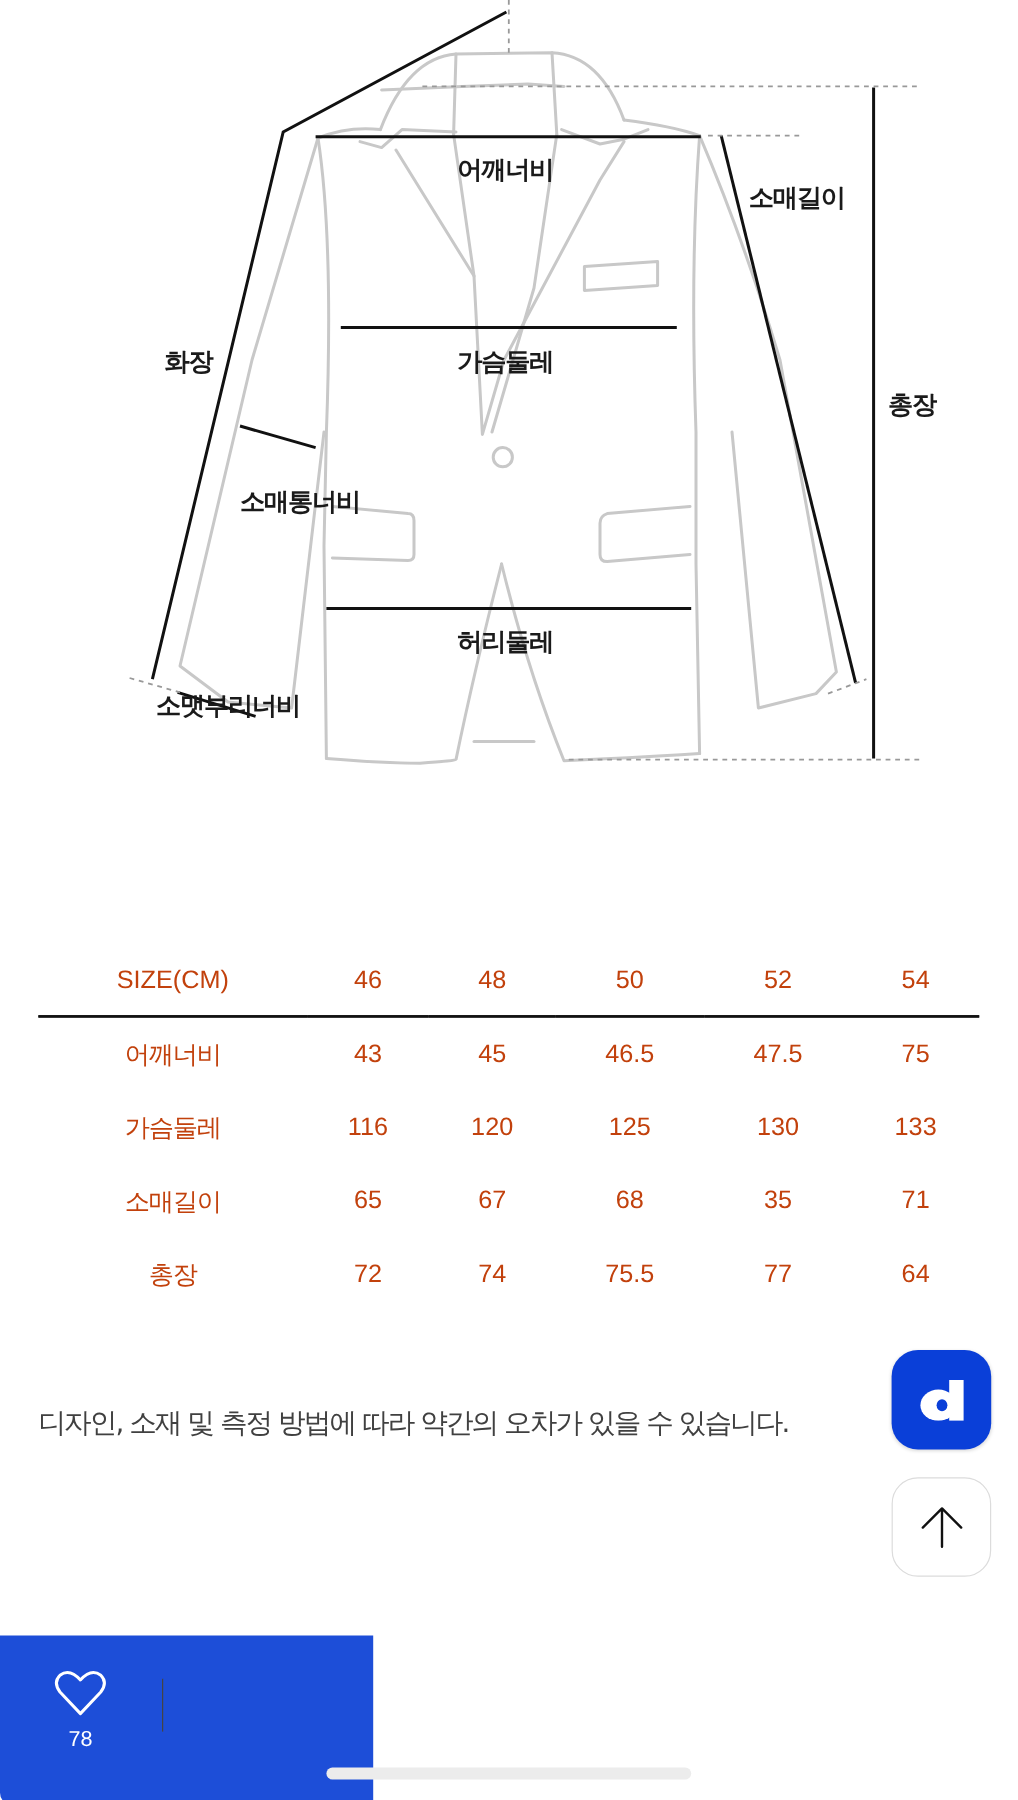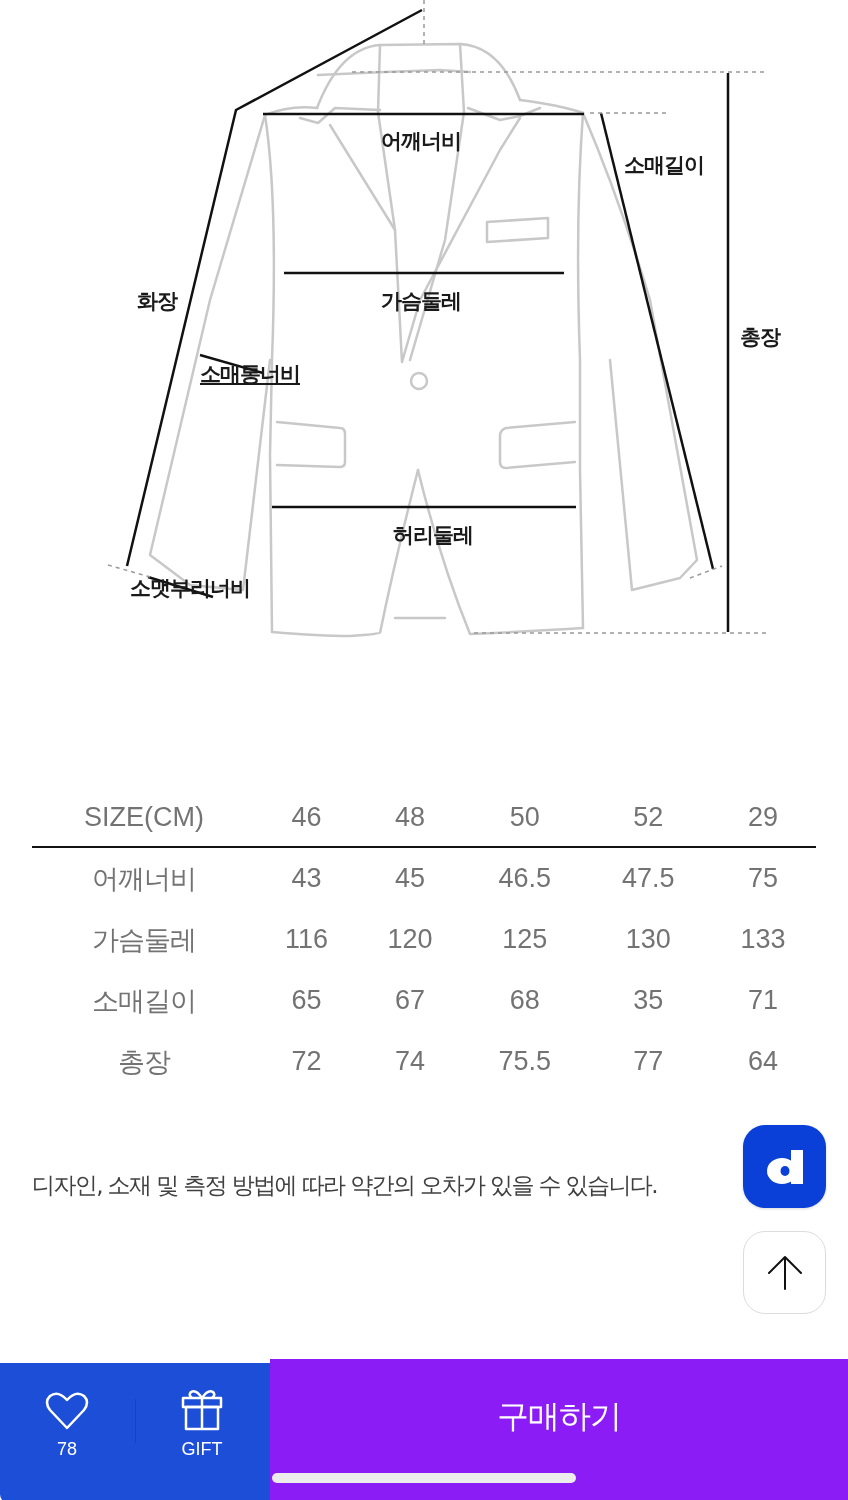--- a/index.html
+++ b/index.html
@@ -2,21 +2,21 @@
 <html><head>
   <meta charset="utf-8">
   <style>
     html, body { margin: 0; padding: 0; background: #ffffff; }
     body { width: 848px; height: 1500px; position: relative; overflow: hidden; font-family: "Liberation Sans", "DejaVu Sans", sans-serif; }
     .diagram { position: absolute; left: 0; top: 0; width: 848px; height: 700px; }
     .diagram svg { position: absolute; left: 0; top: 0; }
     .dlabel { position: absolute; font-family: "DejaVu Sans", sans-serif; font-weight: bold; font-size: 21px; color: #1a1a1a; white-space: nowrap; letter-spacing: -1px; }
 
     .size-table { position: absolute; left: 32px; top: 788px; width: 784px; }
-    .size-table table { width: 100%; border-collapse: collapse; font-family: "Liberation Sans", sans-serif; font-size: 27px; color: #737373; }
+    .size-table table { width: 100%; border-collapse: collapse; font-family: "Liberation Sans", sans-serif; font-size: 21px; color: #c2410c; }
     .size-table th { font-weight: normal; height: 58px; text-align: center; border-bottom: 2px solid #111; padding: 0; }
     .size-table td { height: 61px; text-align: center; padding: 0; }
     .size-table td.rowlabel, .size-table th.rowlabel { width: 224px; font-family: "DejaVu Sans", sans-serif; letter-spacing: -1px; }
     .size-table th.rowlabel { font-family: "Liberation Sans", sans-serif; letter-spacing: 0; }
 
     .notice { position: absolute; left: 32px; top: 1170px; font-family: "DejaVu Sans", sans-serif; font-size: 23px; color: #404040; letter-spacing: -1.6px; white-space: nowrap; }
 
     .fab-d { position: absolute; left: 743px; top: 1125px; width: 83px; height: 83px; background: #0a3fd8; border-radius: 22px; display: flex; align-items: center; justify-content: center; box-shadow: 0 1px 3px rgba(0,0,0,0.15); cursor: pointer; }
     .fab-top { position: absolute; left: 743px; top: 1231px; width: 81px; height: 81px; background: #fff; border: 1px solid #dcdcdc; border-radius: 22px; display: flex; align-items: center; justify-content: center; cursor: pointer; }
 
@@ -89,35 +89,35 @@
       <line x1="474" y1="633" x2="768" y2="633"></line>
       <line x1="108" y1="565" x2="150" y2="577"></line>
       <line x1="690" y1="578" x2="722" y2="566"></line>
     </g>
   </svg>
   <span class="dlabel" style="left:381px; top:127px;">어깨너비</span>
   <span class="dlabel" style="left:624px; top:151px;">소매길이</span>
   <span class="dlabel" style="left:137px; top:287px;text-align:center;">화장</span>
   <span class="dlabel" style="left:381px; top:287px;">가슴둘레</span>
   <span class="dlabel" style="left:740px; top:323px;">총장</span>
-  <span class="dlabel" style="left:200px; top:360px;text-decoration:underline;">소매통너비</span>
-  <span class="dlabel" style="left:393px; top:521px;">허리둘레</span>
+  <span class="dlabel" style="left:200px; top:404px;">소매통너비</span>
+  <span class="dlabel" style="left:381px; top:521px;">허리둘레</span>
   <span class="dlabel" style="left:130px; top:574px;">소맷부리너비</span>
 </div>
 
 <div class="size-table">
   <table>
     <thead>
       <tr>
         <th class="rowlabel">SIZE(CM)</th>
         <th>46</th>
         <th>48</th>
         <th>50</th>
         <th>52</th>
-        <th>29</th>
+        <th>54</th>
       </tr>
     </thead>
     <tbody>
       <tr>
         <td class="rowlabel">어깨너비</td>
         <td>43</td>
         <td>45</td>
         <td>46.5</td>
         <td>47.5</td>
         <td>75</td>
@@ -168,30 +168,15 @@
 
 <div class="bottom-bar">
   <div class="bar-left">
     <div class="like-btn">
       <svg width="44" height="40" viewBox="0 0 44 40" style="position:absolute; left:18px; top:2px;">
         <path d="M22 37 L5 19 Q-1 11 5 5 Q13 -1 22 9 Q31 -1 39 5 Q45 11 39 19 Z" fill="none" stroke="#fff" stroke-width="2.5" stroke-linejoin="round"></path>
       </svg>
       <div class="btn-caption">78</div>
     </div>
     <div class="bar-divider"></div>
-    <div class="gift-btn">
-      <svg width="44" height="42" viewBox="0 0 44 42" style="position:absolute; left:18px; top:0px;">
-        <g fill="none" stroke="#fff" stroke-width="2.5" stroke-linejoin="round">
-          <rect x="3" y="9" width="38" height="9"></rect>
-          <rect x="6" y="18" width="32" height="22"></rect>
-          <line x1="22" y1="9" x2="22" y2="40"></line>
-          <path d="M22 9 Q16 0 11 3 Q8 6 12 9"></path>
-          <path d="M22 9 Q28 0 33 3 Q36 6 32 9"></path>
-        </g>
-      </svg>
-      <div class="btn-caption">GIFT</div>
-    </div>
-  </div>
-  <div class="bar-right">
-    <span class="buy-label">구매하기</span>
   </div>
   <div class="home-indicator"></div>
 </div>
 
 </body></html>

